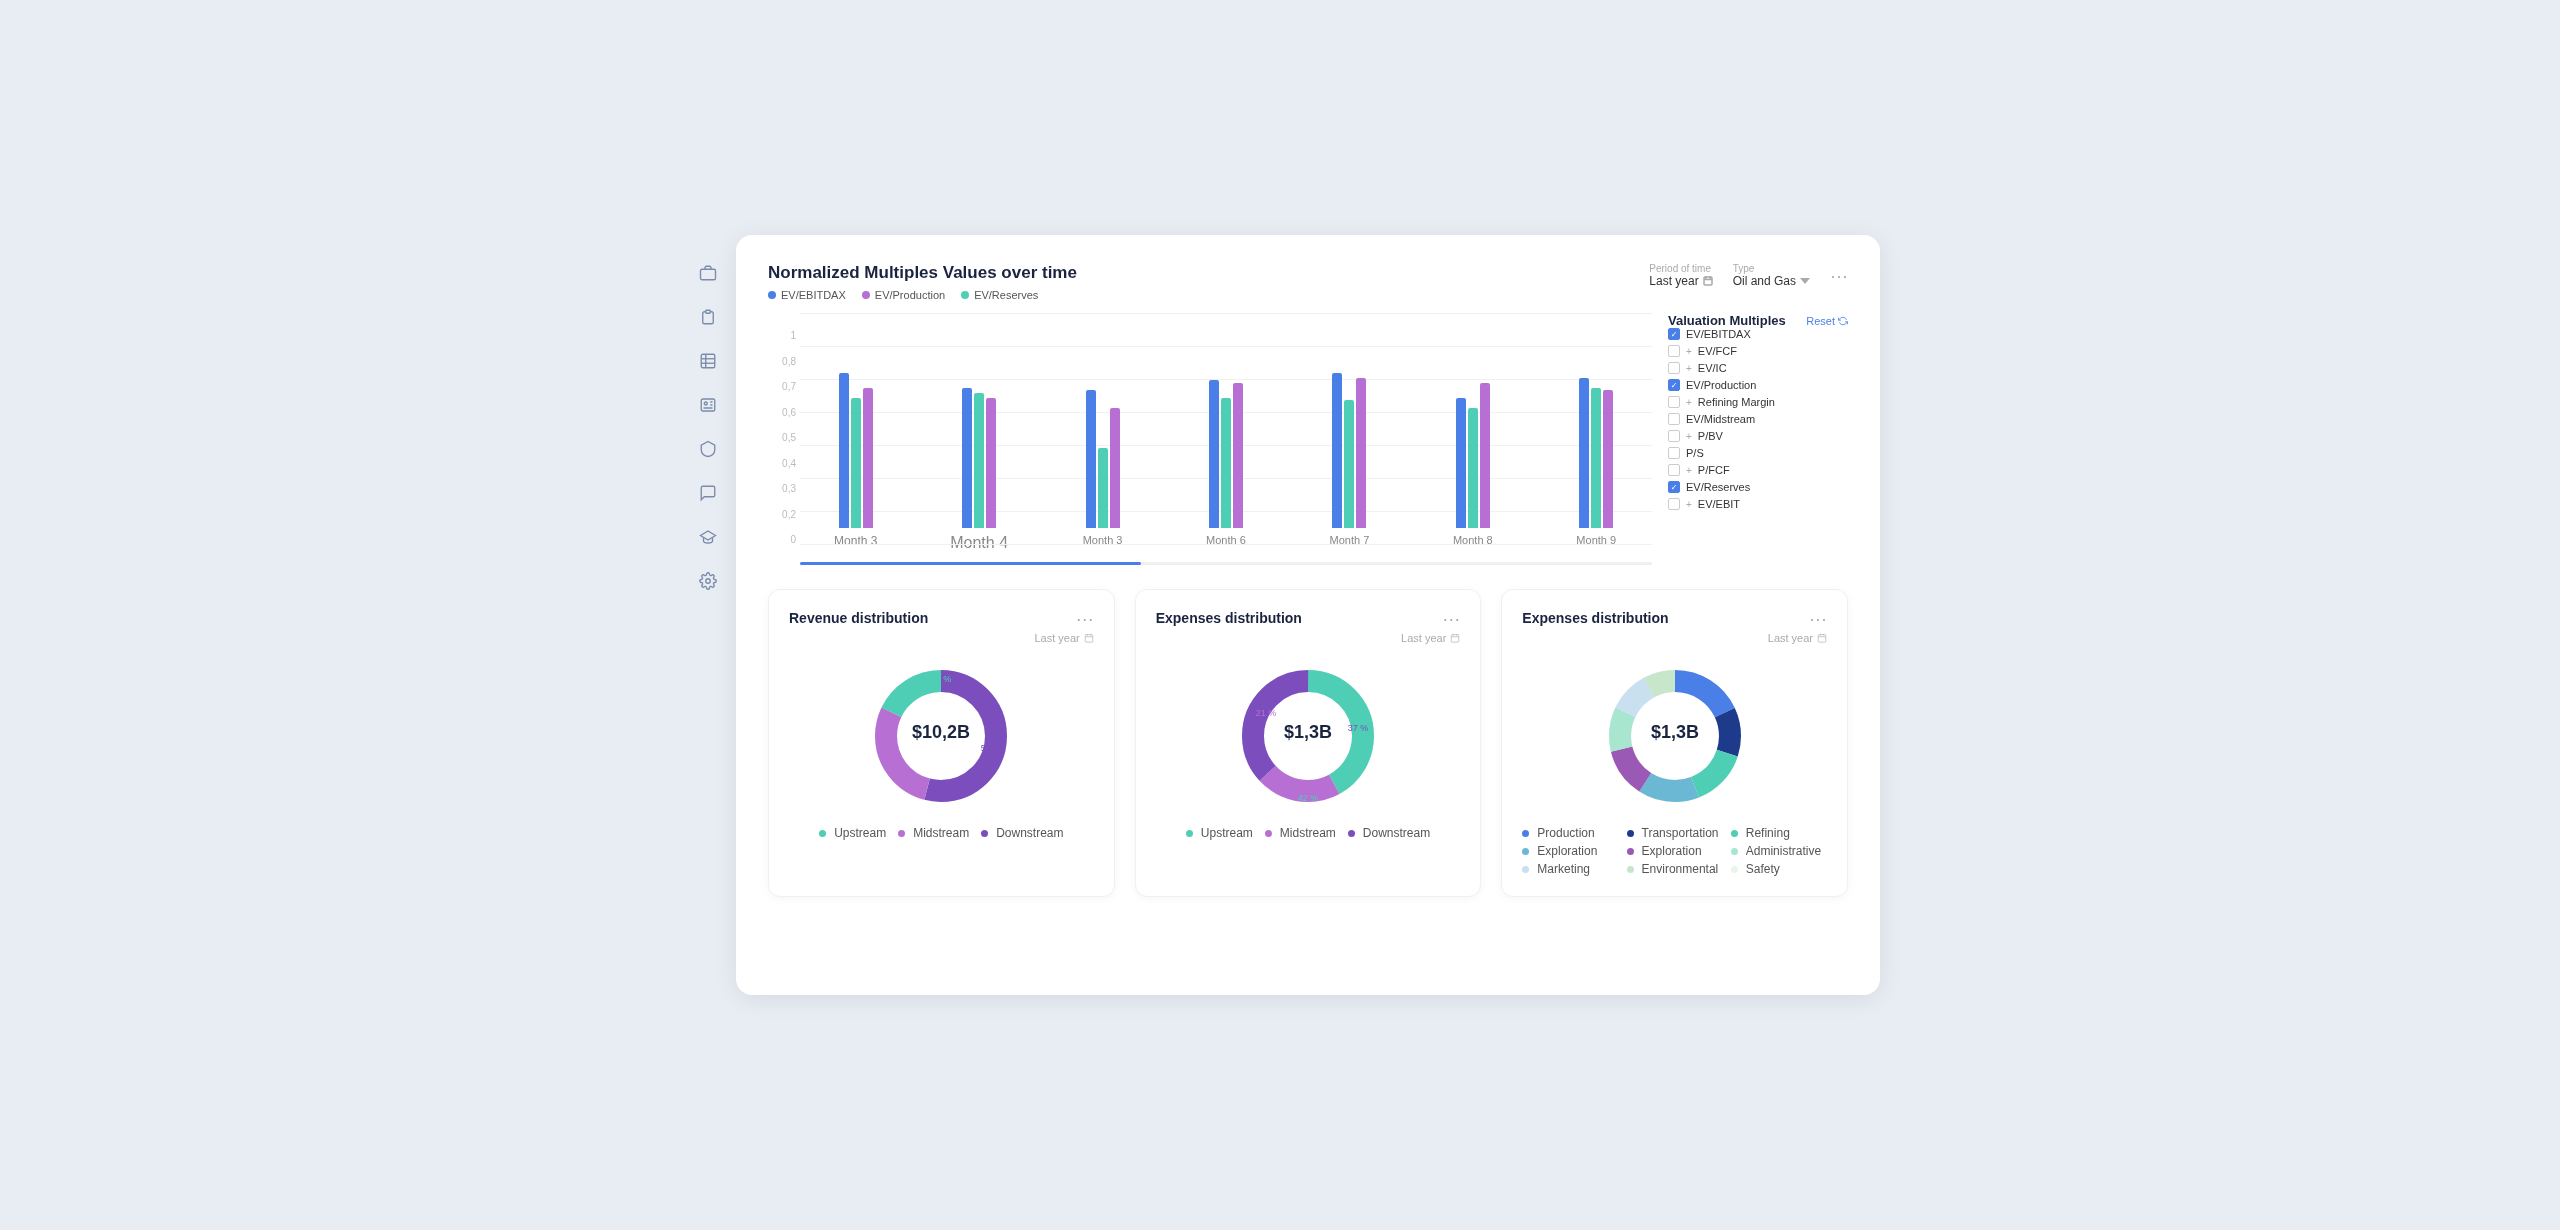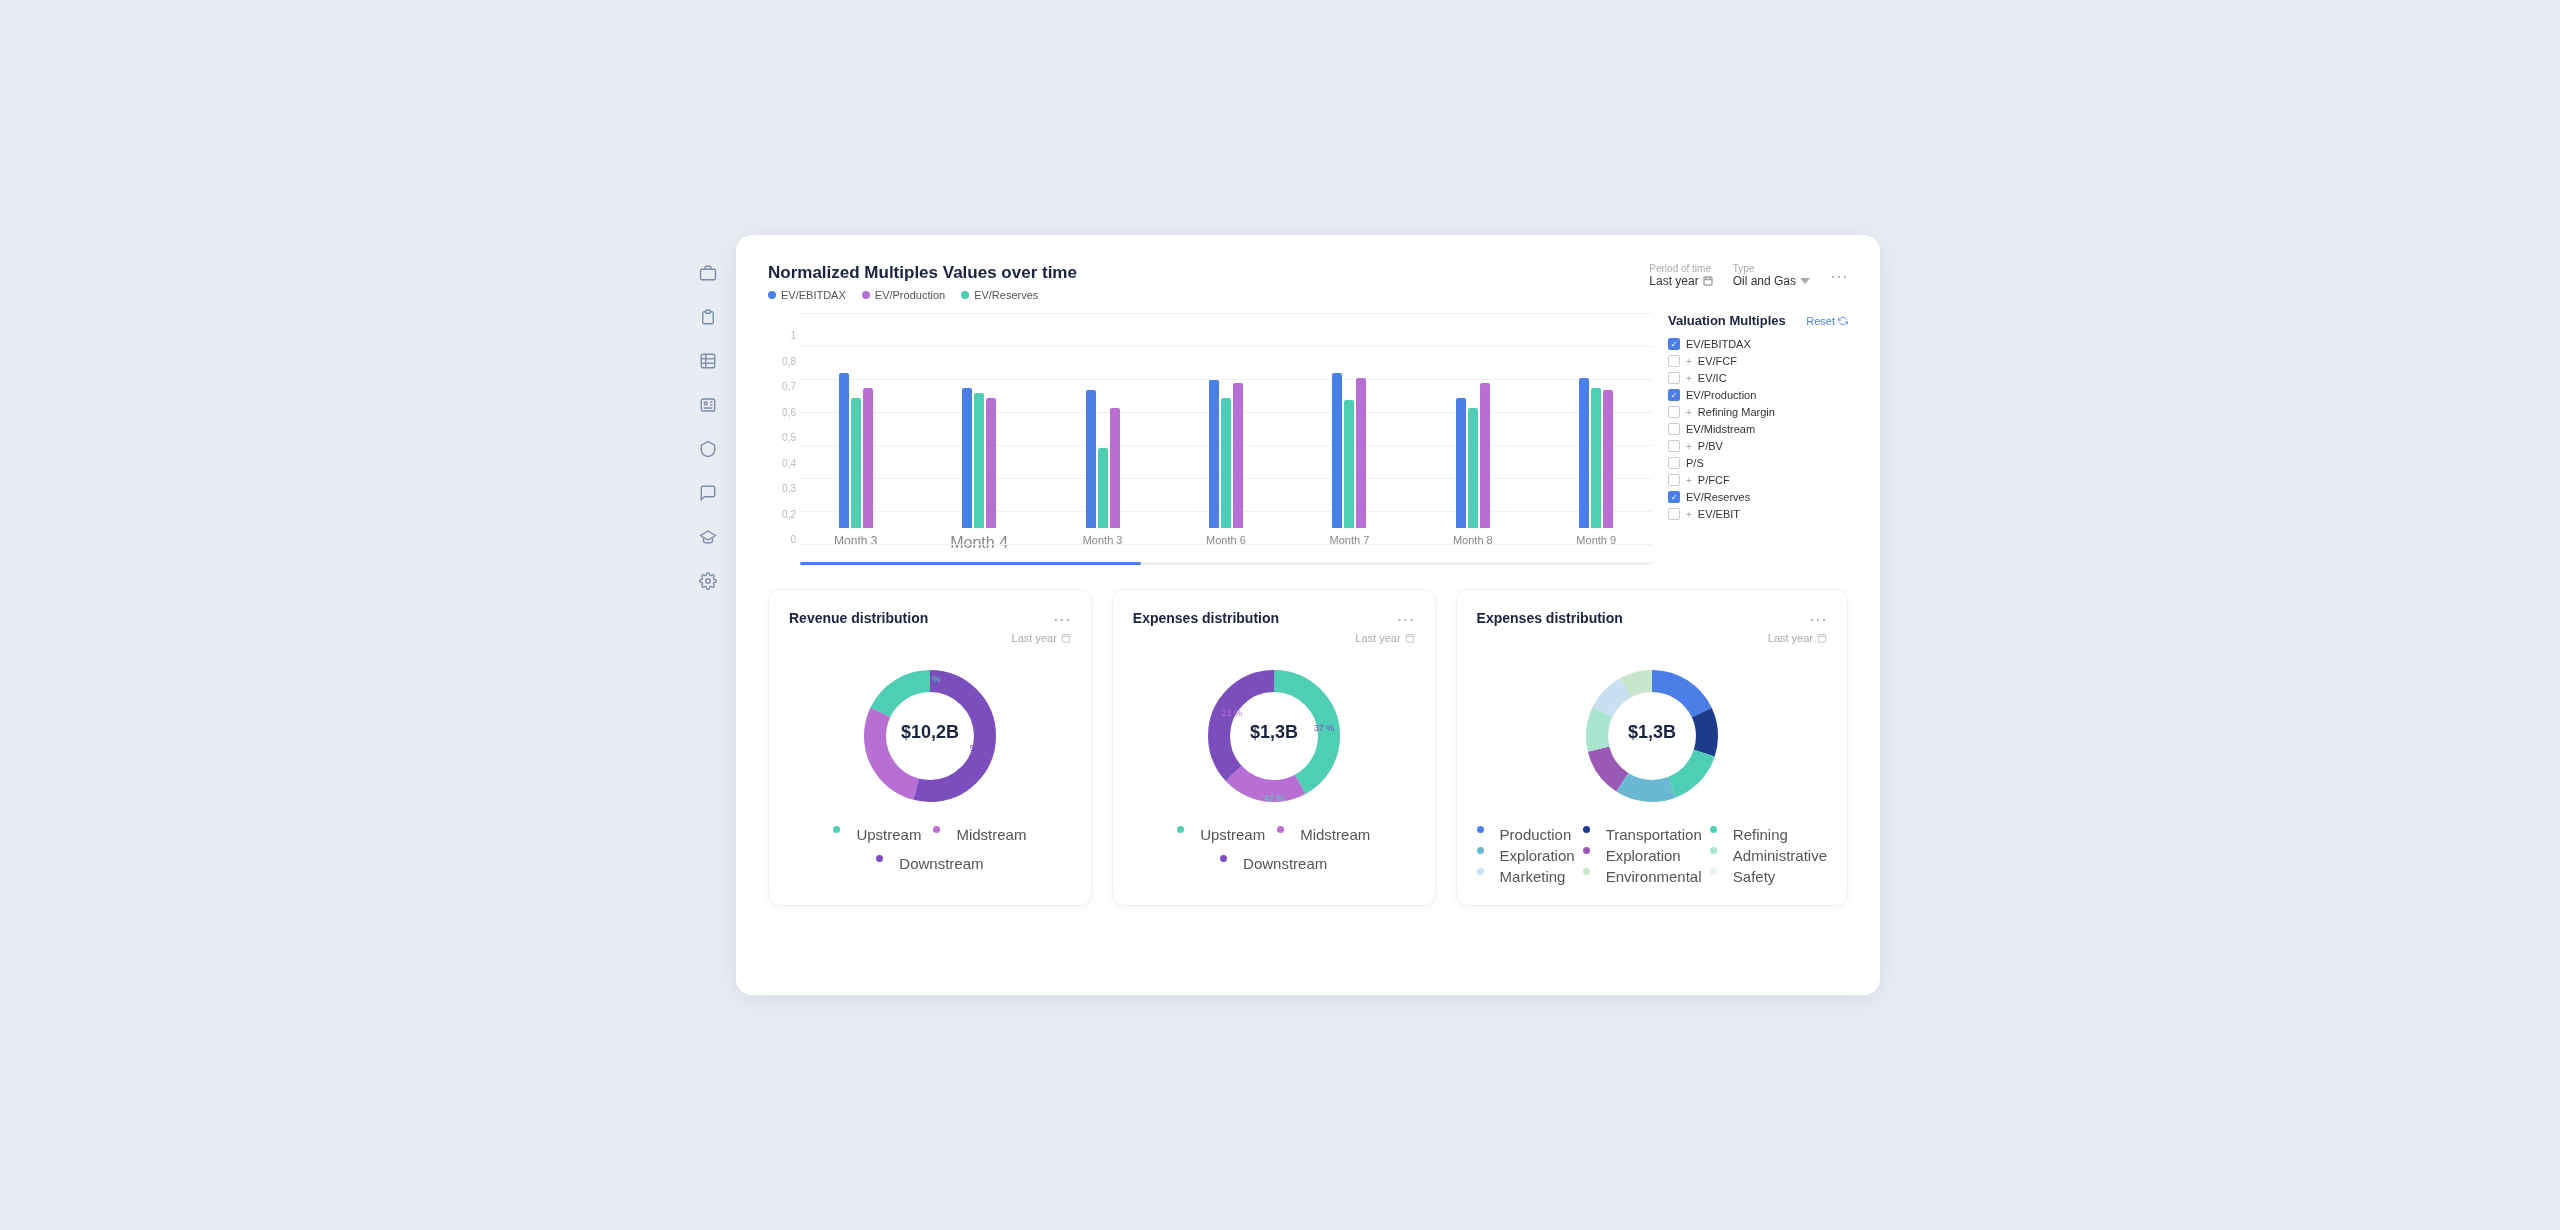--- a/index.html
+++ b/index.html
@@ -199,22 +199,23 @@
     }
     .card-legend {
       display: flex;
       justify-content: center;
       gap: 12px;
       margin-top: 8px;
       flex-wrap: wrap;
     }
     .legend-sm {
       display: flex;
-      gap: 16px;
-      font-size: 15px;
+      align-items: center;
+      gap: 8px;
+      font-size: 12px;
       color: #555;
     }
     .legend-dot-sm {
       width: 7px; height: 7px;
       border-radius: 50%;
     }
 
     
     .card-legend-grid {
       display: grid;
@@ -427,21 +428,21 @@
               </div>
 
               <div style="width:100%;height:3px;background:#f0f0f0;border-radius:2px;margin-top:10px;position:relative;">
                 <div style="height:3px;width:40%;background:#4a7fe8;border-radius:2px;position:absolute;left:0;"></div>
               </div>
             </div>
           </div>
         </div>
 
         <div style="width:180px;padding-top:0;">
-          <div style="display:flex;justify-content:space-between;align-items:center;margin-bottom:10px;">
+          <div style="display:flex;justify-content:space-between;align-items:center;">
             <span style="font-size:13px;font-weight:600;color:#1a2340;">Valuation Multiples</span>
             <span style="font-size:11px;color:#4a7fe8;cursor:pointer;display:flex;align-items:center;gap:3px;">
               <span>Reset</span>
               <svg width="10" height="10" viewBox="0 0 24 24" fill="none" stroke="#4a7fe8" stroke-width="2">
                   <path d="M1 4v6h6M23 20v-6h-6"></path>
                   <path d="M20.49 9A9 9 0 005.64 5.64L1 10m22 4l-4.64 4.36A9 9 0 013.51 15"></path>
                 </svg>
             </span>
           </div>
           <div class="valuation-list">

